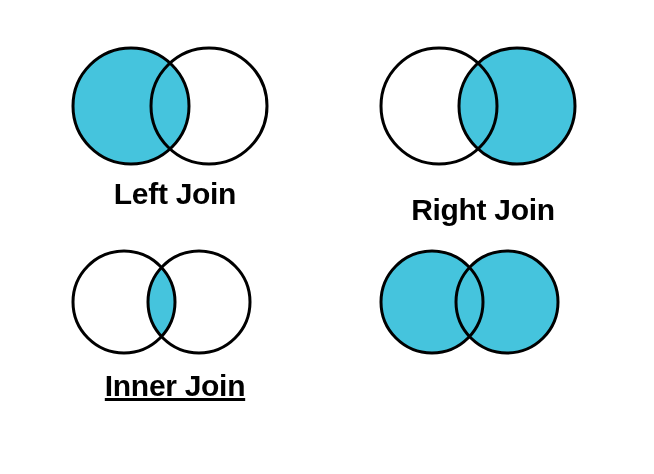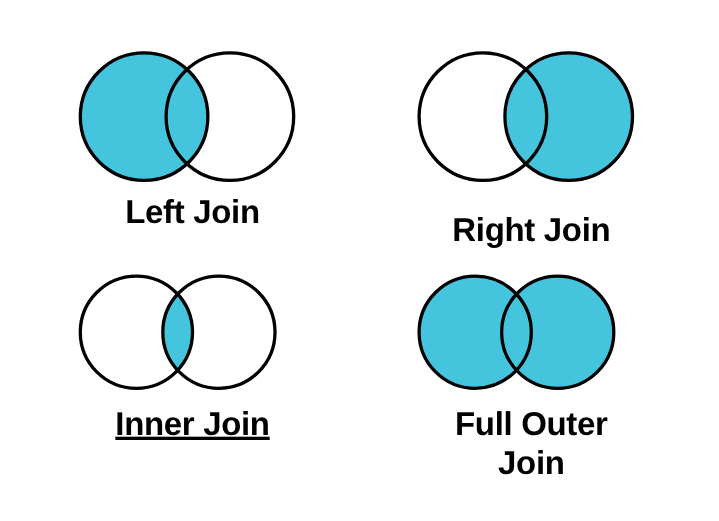--- a/index.html
+++ b/index.html
@@ -130,17 +130,15 @@
           </clipPath>
       </defs>
       <circle cx="54" cy="56" r="51" fill="#45c4dd"></circle>
       <circle cx="129" cy="56" r="51" fill="#45c4dd"></circle>
       <g clip-path="url(#clip-full-A)">
         <circle cx="129" cy="56" r="51" fill="#45c4dd"></circle>
       </g>
       <circle cx="54" cy="56" r="51" fill="none" stroke="#000000" stroke-width="3"></circle>
       <circle cx="129" cy="56" r="51" fill="none" stroke="#000000" stroke-width="3"></circle>
     </svg>
-    <div class="join-label">Full Outer
-Join</div>
   </div>
 
 </div>
 
 </body></html>

